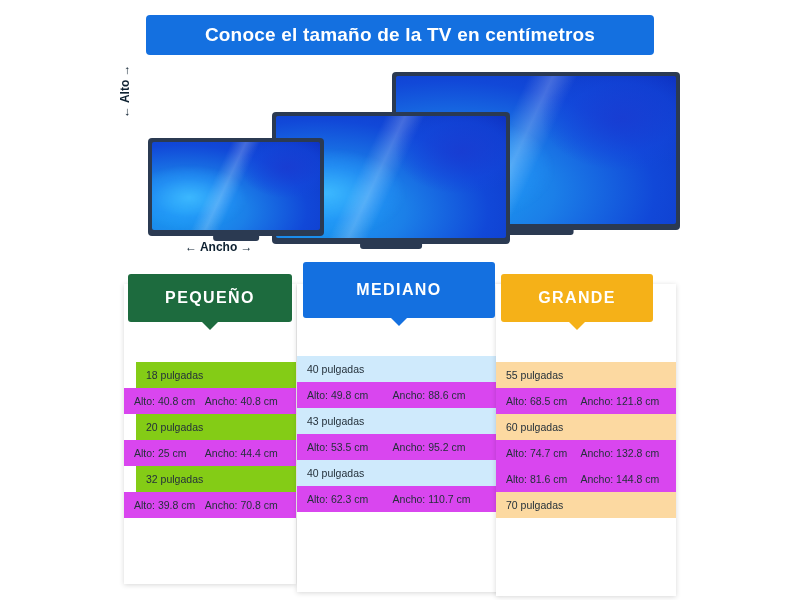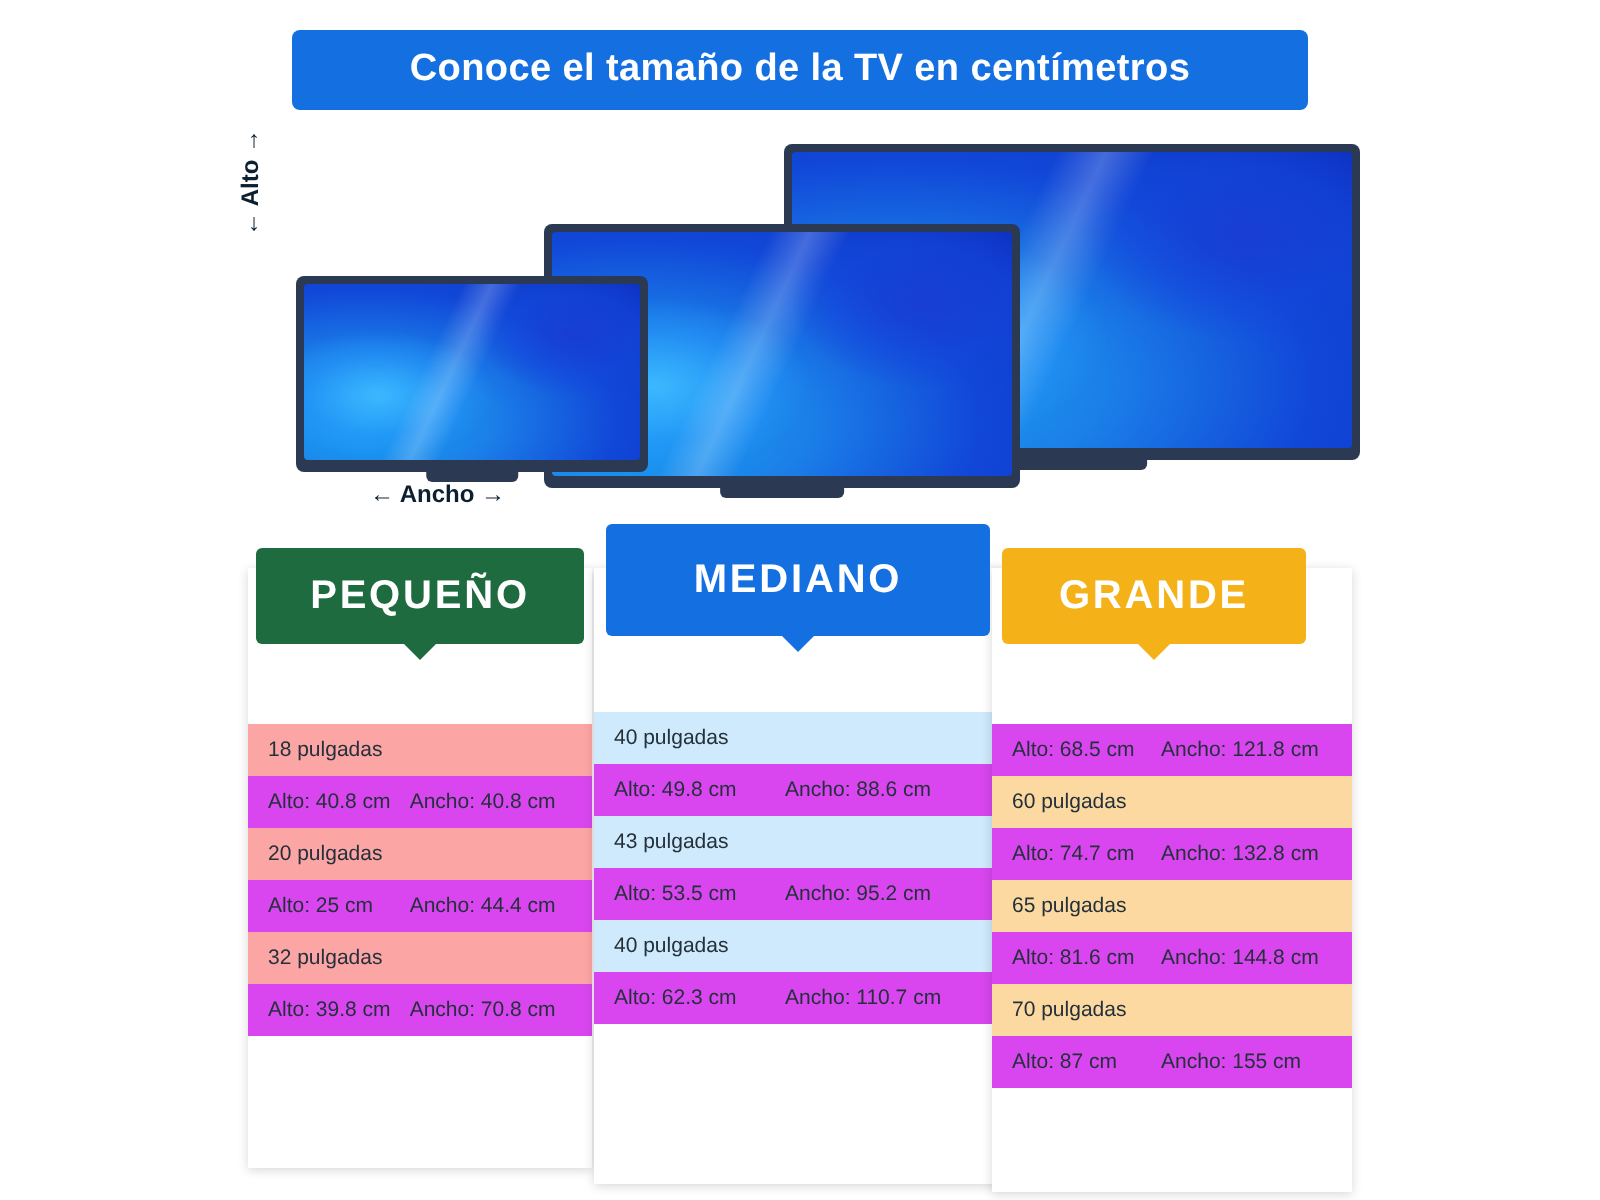--- a/index.html
+++ b/index.html
@@ -102,21 +102,21 @@
     box-shadow: 0 1px 5px rgba(0,0,0,.16);
   }
 
   .col-header {
     position: absolute;
     border-radius: 3px;
     display:flex; align-items:center; justify-content:center;
     z-index: 3;
   }
   .col-header .hdr-text {
-    font-size: 20px; font-weight: bold; color:#fff;
+    font-size: 16px; font-weight: bold; color:#fff;
     letter-spacing: 1.4px;
     text-align: center;
   }
   .col-header .notch {
     position: absolute;
     bottom: -8px; left: 50%;
     margin-left: -9px;
     width: 18px; height: 9px;
     clip-path: polygon(0 0, 100% 0, 50% 100%);
   }
@@ -155,21 +155,21 @@
     height: 26px;
     display:flex; align-items:center;
     padding: 0 8px 0 10px;
     font-size: 10.5px;
     color:#24303a;
     background:#d946ef;
   }
   .dims-row .alto { flex: 0 0 46%; }
   .dims-row .ancho { flex: 1 1 auto; }
 
-  .col-small .size-row  { background:#fca5a5; }
+  .col-small .size-row  { background:#84cc16;margin-left:12px; }
   .col-medium .size-row { background:#cfeafc; }
   .col-large .size-row  { background:#fcd9a1; }
 </style>
 </head>
 <body>
 
 <div class="title-banner">
   <span class="title-text">Conoce el tamaño de la TV en centímetros</span>
 </div>
 
@@ -247,39 +247,35 @@
     </div>
     <div class="col-header">
       <span class="hdr-text">MEDIANO</span>
       <span class="notch"></span>
     </div>
   </div>
 
   <div class="col col-large">
     <div class="col-card">
       <div class="rows">
+        <div class="size-row">55 pulgadas</div>
         <div class="dims-row">
           <span class="alto">Alto: 68.5 cm</span>
           <span class="ancho">Ancho: 121.8 cm</span>
         </div>
         <div class="size-row">60 pulgadas</div>
         <div class="dims-row">
           <span class="alto">Alto: 74.7 cm</span>
           <span class="ancho">Ancho: 132.8 cm</span>
         </div>
-        <div class="size-row">65 pulgadas</div>
         <div class="dims-row">
           <span class="alto">Alto: 81.6 cm</span>
           <span class="ancho">Ancho: 144.8 cm</span>
         </div>
         <div class="size-row">70 pulgadas</div>
-        <div class="dims-row">
-          <span class="alto">Alto: 87 cm</span>
-          <span class="ancho">Ancho: 155 cm</span>
-        </div>
       </div>
     </div>
     <div class="col-header">
       <span class="hdr-text">GRANDE</span>
       <span class="notch"></span>
     </div>
   </div>
 
 </div>
 

